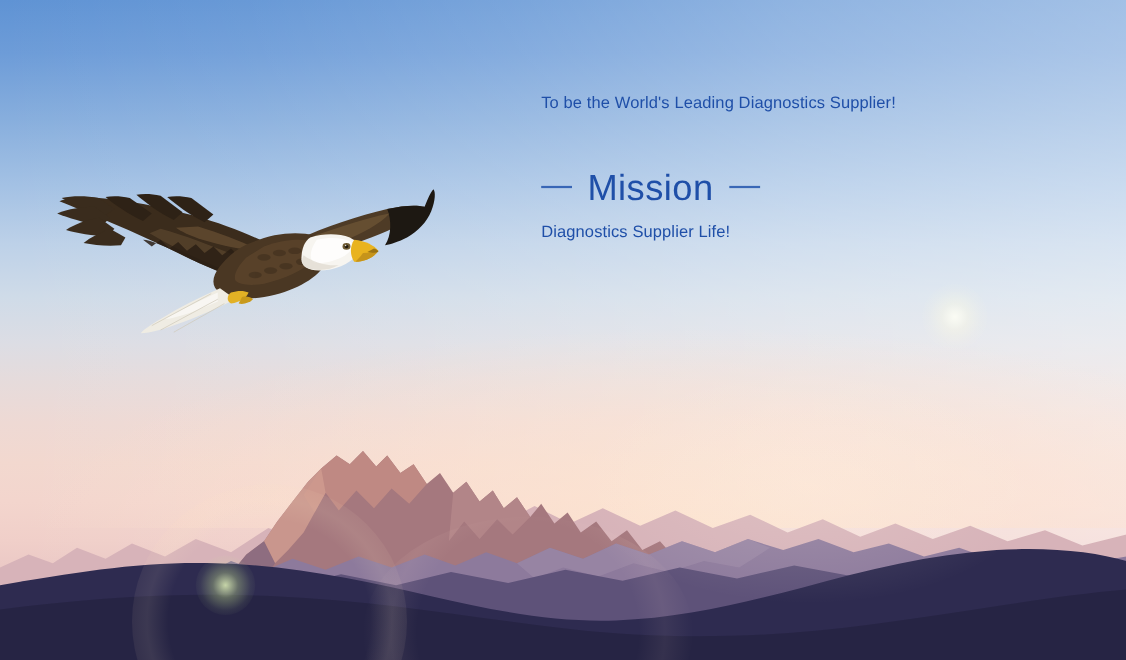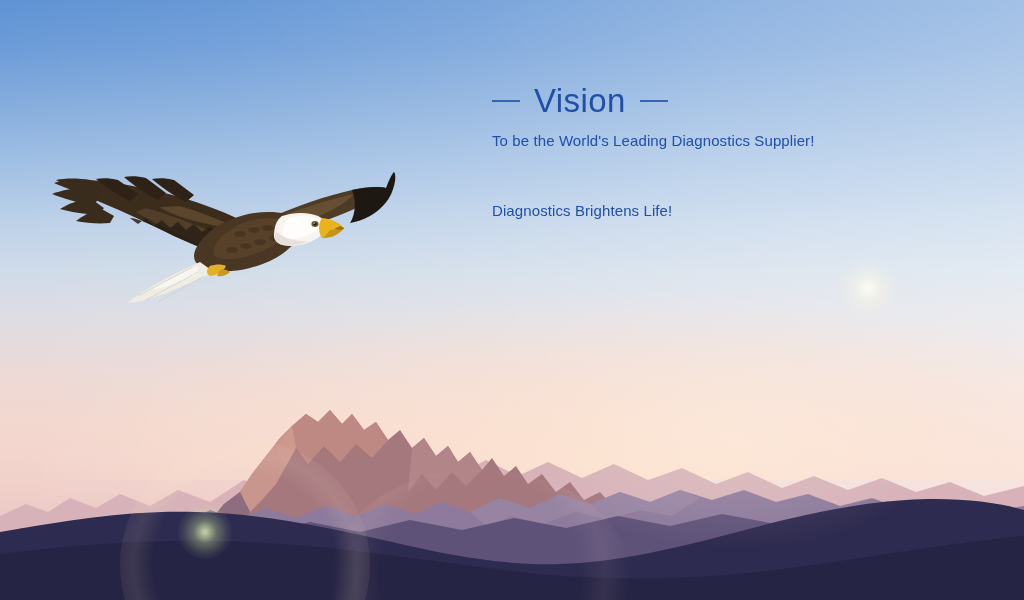--- a/index.html
+++ b/index.html
@@ -339,26 +339,26 @@
         <ellipse cx="281" cy="58" rx="3.6" ry="3.0" fill="#6d5a33"></ellipse>
         <ellipse cx="281" cy="58" rx="1.7" ry="1.6" fill="#221a0d"></ellipse>
         <ellipse cx="280.2" cy="57.2" rx="0.7" ry="0.6" fill="#ffffff" opacity="0.85"></ellipse>
       </g>
     </svg>
   </div>
 
   <div class="text-panel">
 
     <div class="block">
+      <div class="subtitle">To be the World's Leading Diagnostics Supplier!</div>
+    </div>
+
+    <div class="block">
       <div class="heading-row">
         <span class="dash"></span>
-        <span class="heading">Vision</span>
+        <span class="heading">Mission</span>
         <span class="dash"></span>
       </div>
-      <div class="subtitle">To be the World's Leading Diagnostics Supplier!</div>
+      <div class="subtitle">Diagnostics Supplier Life!</div>
     </div>
 
-    <div class="block">
-      <div class="subtitle">Diagnostics Brightens Life!</div>
-    </div>
-
   </div>
 </div>
 
 </body></html>

